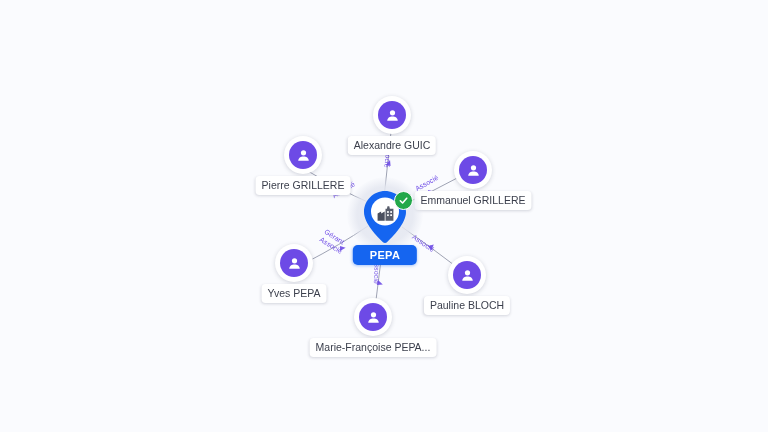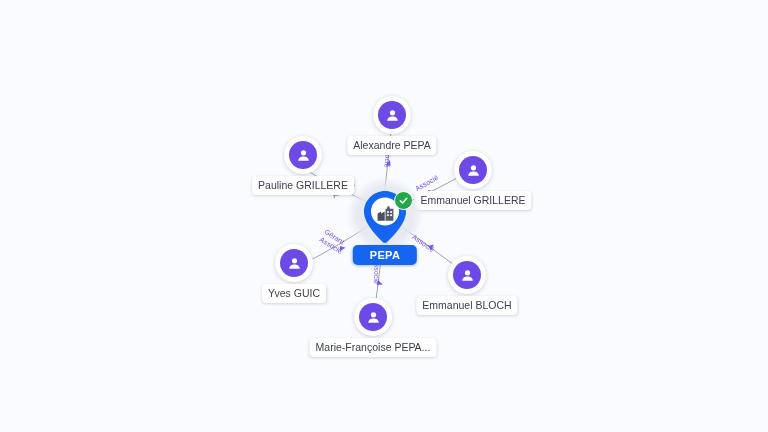--- a/index.html
+++ b/index.html
@@ -186,33 +186,33 @@
 
   <div class="person-node" style="left:392px; top:115px;">
     <div class="avatar-ring">
       <div class="avatar-disc">
         <svg width="17" height="17" viewBox="0 0 24 24" fill="#ffffff">
           <circle cx="12" cy="8.2" r="3.7"></circle>
           <path d="M4.6 19.4c0-4 3.4-6.1 7.4-6.1s7.4 2.1 7.4 6.1z"></path>
         </svg>
       </div>
     </div>
-    <div class="person-label">Alexandre PEPA</div>
+    <div class="person-label">Alexandre GUIC</div>
   </div>
 
   <div class="person-node" style="left:303px; top:155px;">
     <div class="avatar-ring">
       <div class="avatar-disc">
         <svg width="17" height="17" viewBox="0 0 24 24" fill="#ffffff">
           <circle cx="12" cy="8.2" r="3.7"></circle>
           <path d="M4.6 19.4c0-4 3.4-6.1 7.4-6.1s7.4 2.1 7.4 6.1z"></path>
         </svg>
       </div>
     </div>
-    <div class="person-label">Pauline GRILLERE</div>
+    <div class="person-label">Pierre GRILLERE</div>
   </div>
 
   <div class="person-node" style="left:473px; top:170px;">
     <div class="avatar-ring">
       <div class="avatar-disc">
         <svg width="17" height="17" viewBox="0 0 24 24" fill="#ffffff">
           <circle cx="12" cy="8.2" r="3.7"></circle>
           <path d="M4.6 19.4c0-4 3.4-6.1 7.4-6.1s7.4 2.1 7.4 6.1z"></path>
         </svg>
       </div>
@@ -222,33 +222,33 @@
 
   <div class="person-node" style="left:294px; top:263px;">
     <div class="avatar-ring">
       <div class="avatar-disc">
         <svg width="17" height="17" viewBox="0 0 24 24" fill="#ffffff">
           <circle cx="12" cy="8.2" r="3.7"></circle>
           <path d="M4.6 19.4c0-4 3.4-6.1 7.4-6.1s7.4 2.1 7.4 6.1z"></path>
         </svg>
       </div>
     </div>
-    <div class="person-label">Yves GUIC</div>
+    <div class="person-label">Yves PEPA</div>
   </div>
 
   <div class="person-node" style="left:467px; top:275px;">
     <div class="avatar-ring">
       <div class="avatar-disc">
         <svg width="17" height="17" viewBox="0 0 24 24" fill="#ffffff">
           <circle cx="12" cy="8.2" r="3.7"></circle>
           <path d="M4.6 19.4c0-4 3.4-6.1 7.4-6.1s7.4 2.1 7.4 6.1z"></path>
         </svg>
       </div>
     </div>
-    <div class="person-label">Emmanuel BLOCH</div>
+    <div class="person-label">Pauline BLOCH</div>
   </div>
 
   <div class="person-node" style="left:373px; top:317px;">
     <div class="avatar-ring">
       <div class="avatar-disc">
         <svg width="17" height="17" viewBox="0 0 24 24" fill="#ffffff">
           <circle cx="12" cy="8.2" r="3.7"></circle>
           <path d="M4.6 19.4c0-4 3.4-6.1 7.4-6.1s7.4 2.1 7.4 6.1z"></path>
         </svg>
       </div>

